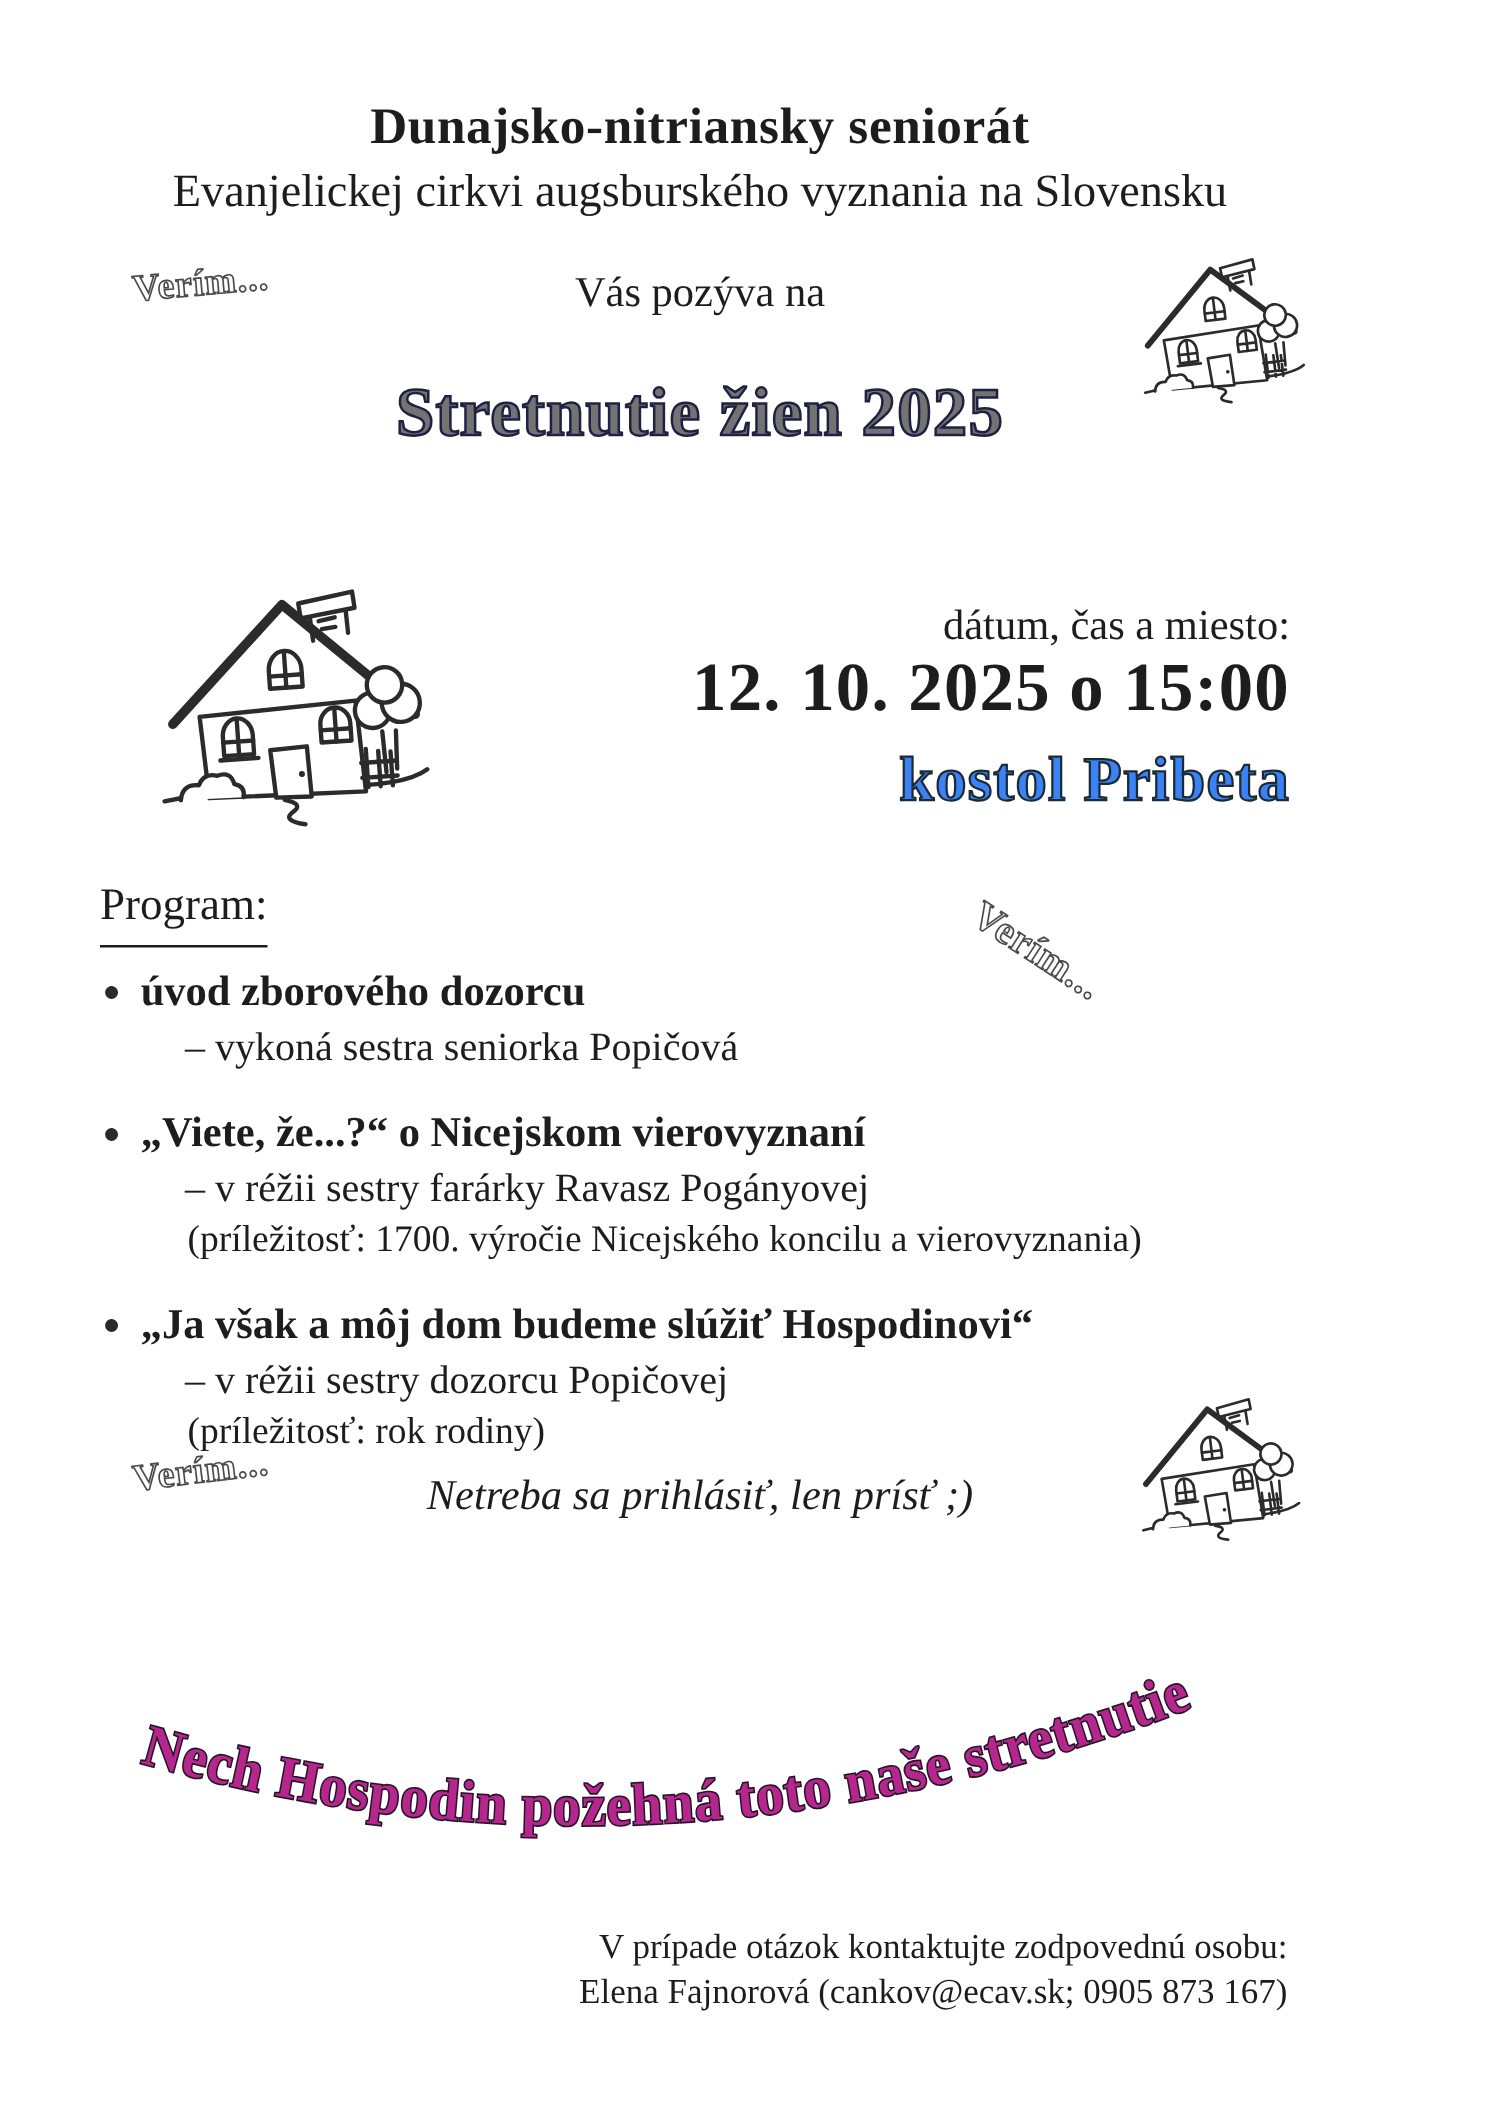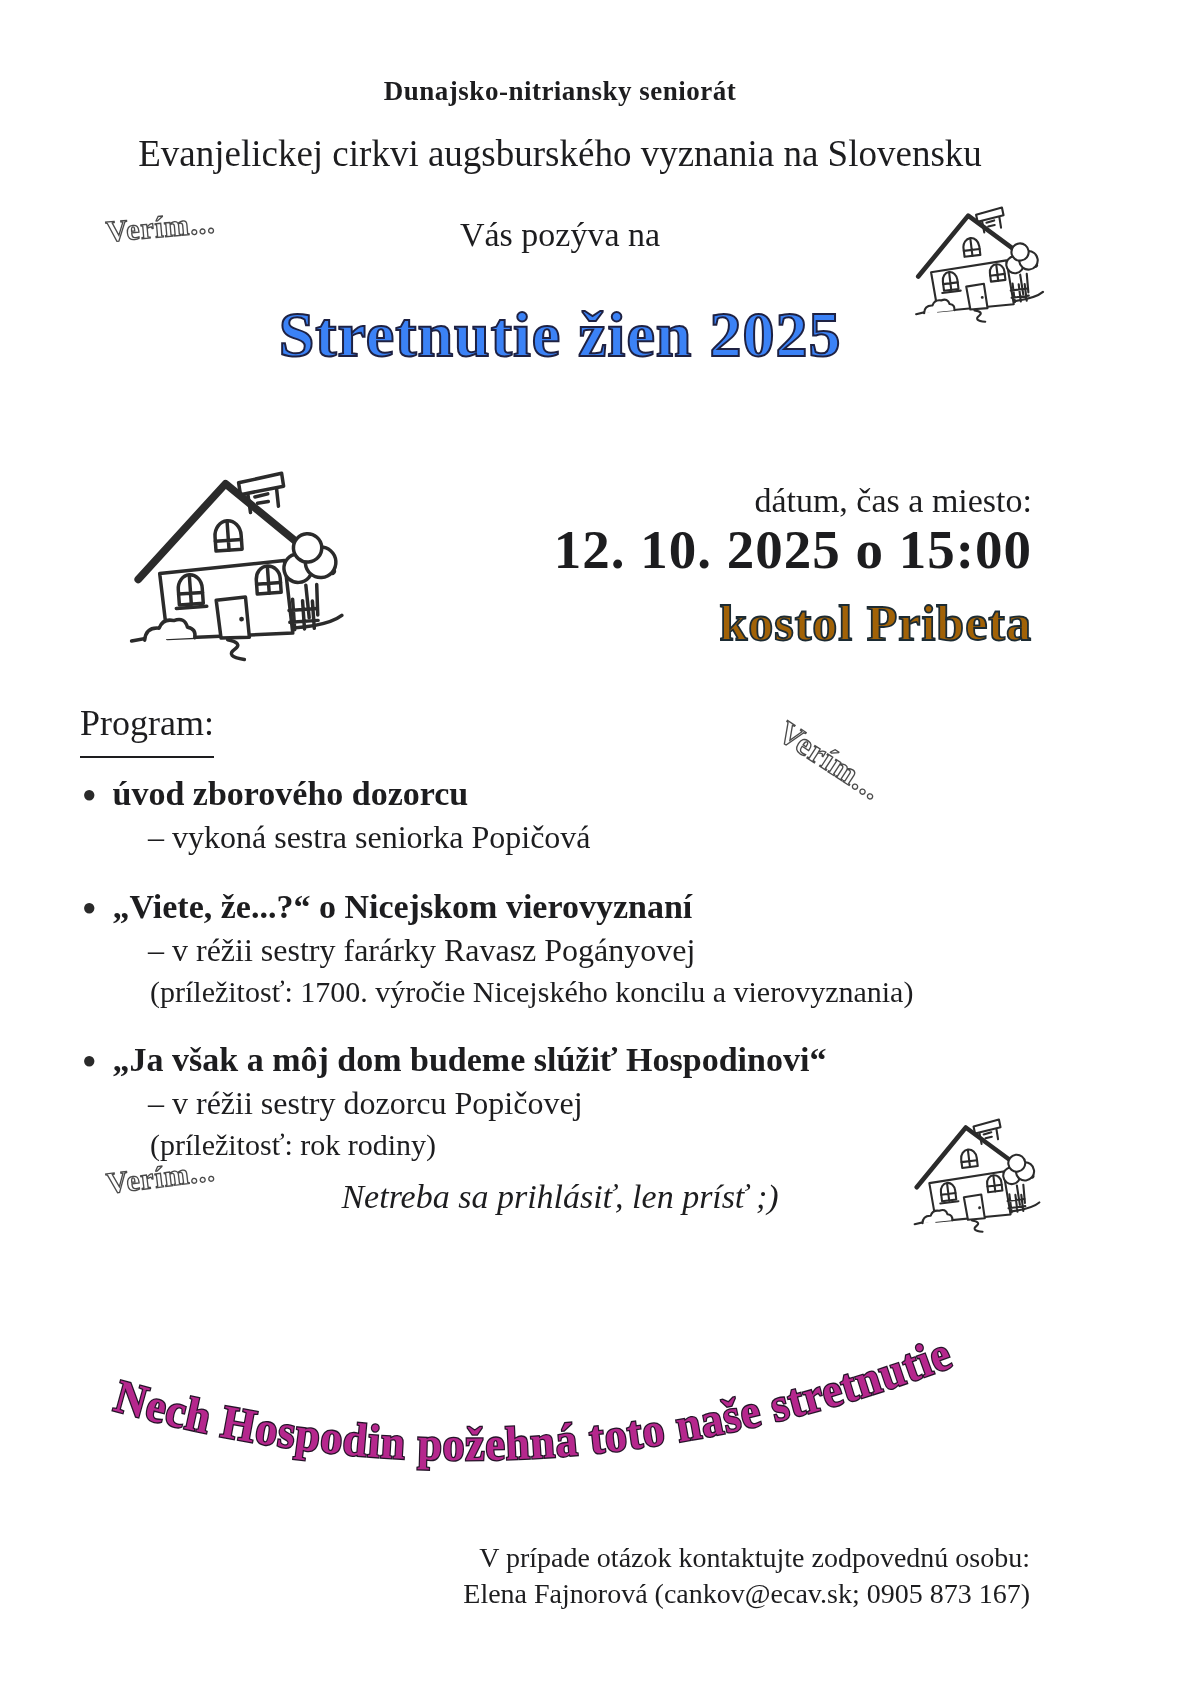--- a/index.html
+++ b/index.html
@@ -7,36 +7,36 @@
     width:1190px; height:1684px;
     background:#ffffff;
     font-family:"Liberation Serif", serif;
     color:#1d1d1f;
     position:relative;
     overflow:hidden;
   }
   .abs { position:absolute; }
   .center-band { left:0; width:1120px; text-align:center; }
 
-  .h-title   { top:76px;  font-size:27px; font-weight:bold; letter-spacing:.5px; }
+  .h-title   { top:76px;  font-size:41px; font-weight:bold; letter-spacing:.5px; }
   .h-sub     { top:132px; font-size:37px; }
   .invite    { top:216px; font-size:34px; }
 
   .main-title {
-    top:298px; font-size:64px; font-weight:bold;
-    color:#3b82f6;
+    top:298px; font-size:55px; font-weight:bold;
+    color:#737373;
     -webkit-text-stroke:2px #1e2142;
     letter-spacing:1px;
   }
 
   .date-label { top:482px; right:158px; font-size:34px; }
   .datetime   { top:518px; right:158px; font-size:55px; font-weight:bold; letter-spacing:1px; }
   .location   {
     top:594px; right:158px; font-size:50px; font-weight:bold;
-    color:#a16207; -webkit-text-stroke:1.8px #1c2b33; letter-spacing:1px;
+    color:#3b82f6; -webkit-text-stroke:1.8px #1c2b33; letter-spacing:1px;
   }
 
   .program-heading {
     top:702px; left:80px; font-size:36px;
     border-bottom:2px solid #1d1d1f; padding-bottom:12px;
   }
 
   .program-list { top:775px; left:82px; width:960px; }
   .program-item { margin-bottom:32px; }
   .item-title-row { display:flex; align-items:baseline; gap:16px; font-size:34px; font-weight:bold; }

